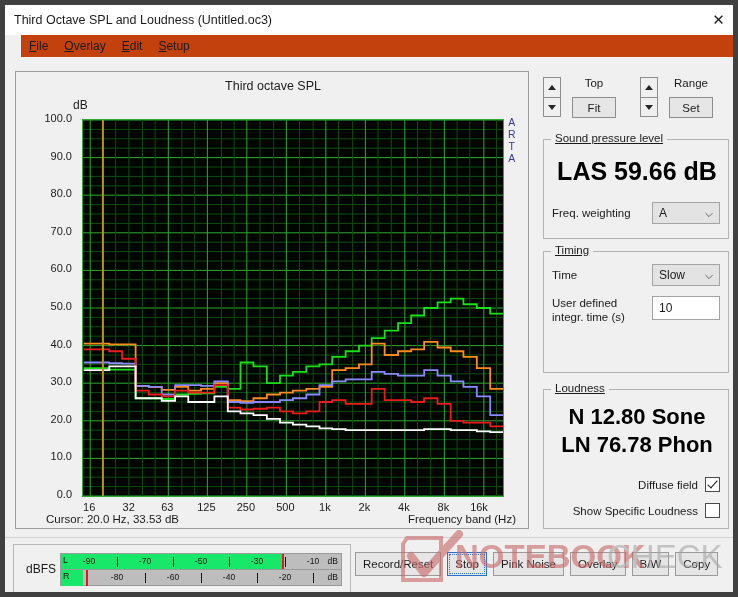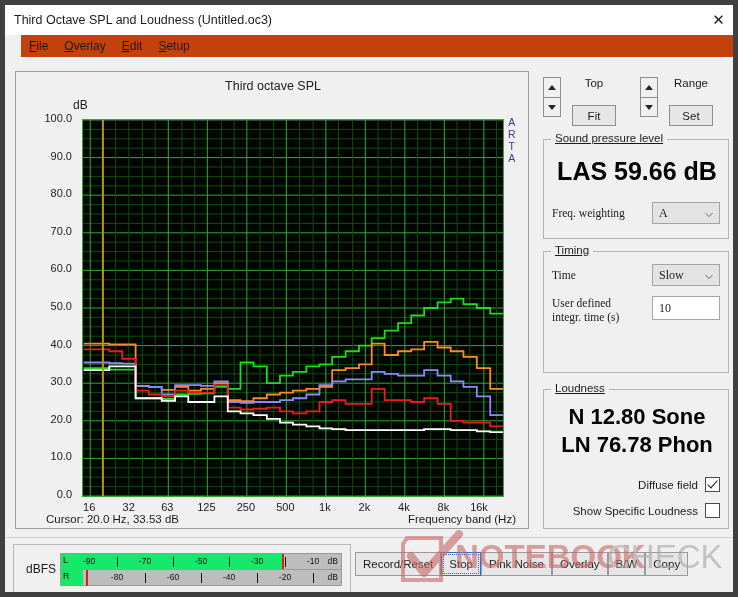--- a/index.html
+++ b/index.html
@@ -113,35 +113,35 @@
   .arrow-down {
     width: 0; height: 0; border-left: 4px solid transparent;
     border-right: 4px solid transparent; border-top: 5px solid #262626;
   }
   .spin-side { margin-left: 9px; width: 48px; text-align: center; }
   .spin-label { font-size: 11.5px; color: #1b1b1b; margin-bottom: 3px; display:block; }
   .push-btn {
     width: 44px; height: 21px; background: #e6e6e6;
     border: 1px solid #8d8d8d; font-size: 11.5px; color: #1b1b1b;
     display: flex; align-items: center; justify-content: center;
-    margin: 16px auto; cursor: default;
+    margin: 8px auto; cursor: default;
   }
   .groupbox {
     position: absolute; border: 1px solid #b4b4b4; background: transparent;
   }
   .group-legend {
     position: absolute; top: -8px; left: 7px; background: #f0f0f0;
     padding: 0 4px; font-size: 11.5px; color: #1b1b1b; text-decoration: underline;
   }
   .bigval {
     text-align: center; font-weight: bold; color: #000;
     white-space: nowrap;
   }
   .fieldrow {
-    position: absolute; display: flex; align-items: center; font-family: Liberation Serif, serif;
+    position: absolute; display: flex; align-items: center;
   }
   .fieldlabel { font-size: 11.5px; color: #1b1b1b; }
   .combo {
     background: #e3e3e3; border: 1px solid #a4a4a4;
     height: 22px; display: flex; align-items: center;
     padding-left: 6px; font-size: 12px; color: #1b1b1b;
     position: relative; cursor: default;
   }
   .combo .chev {
     position: absolute; right: 6px; top: 50%; margin-top: -2px;
@@ -195,21 +195,21 @@
   }
   .meter-bar {
     position: absolute; top: 3px; width: 1px; height: 10px; background: #111;
   }
   .meter-unit {
     position: absolute; right: 3px; top: 2px; font-size: 8.5px; color: #111;
   }
   #btn-row { position: absolute; left: 350px; top: 14px; display: flex; }
   .bbtn {
     height: 24px; background: #e6e6e6; border: 1px solid #9a9a9a;
-    font-size: 11.5px; color: #1b1b1b; 
+    font-size: 11.5px; color: #1b1b1b; margin-right: 6px;
     display: flex; align-items: center; justify-content: center;
     padding: 0 7px; cursor: default; white-space: nowrap;
   }
   .bbtn.focused { border: 1px solid #2a6fd0; outline: 1px dotted #2a6fd0; outline-offset: -3px; }
   
   #watermark {
     position: absolute; left: 392px; top: 525px;
     width: 344px; height: 58px; pointer-events: none;
     opacity: 0.62;
   }

